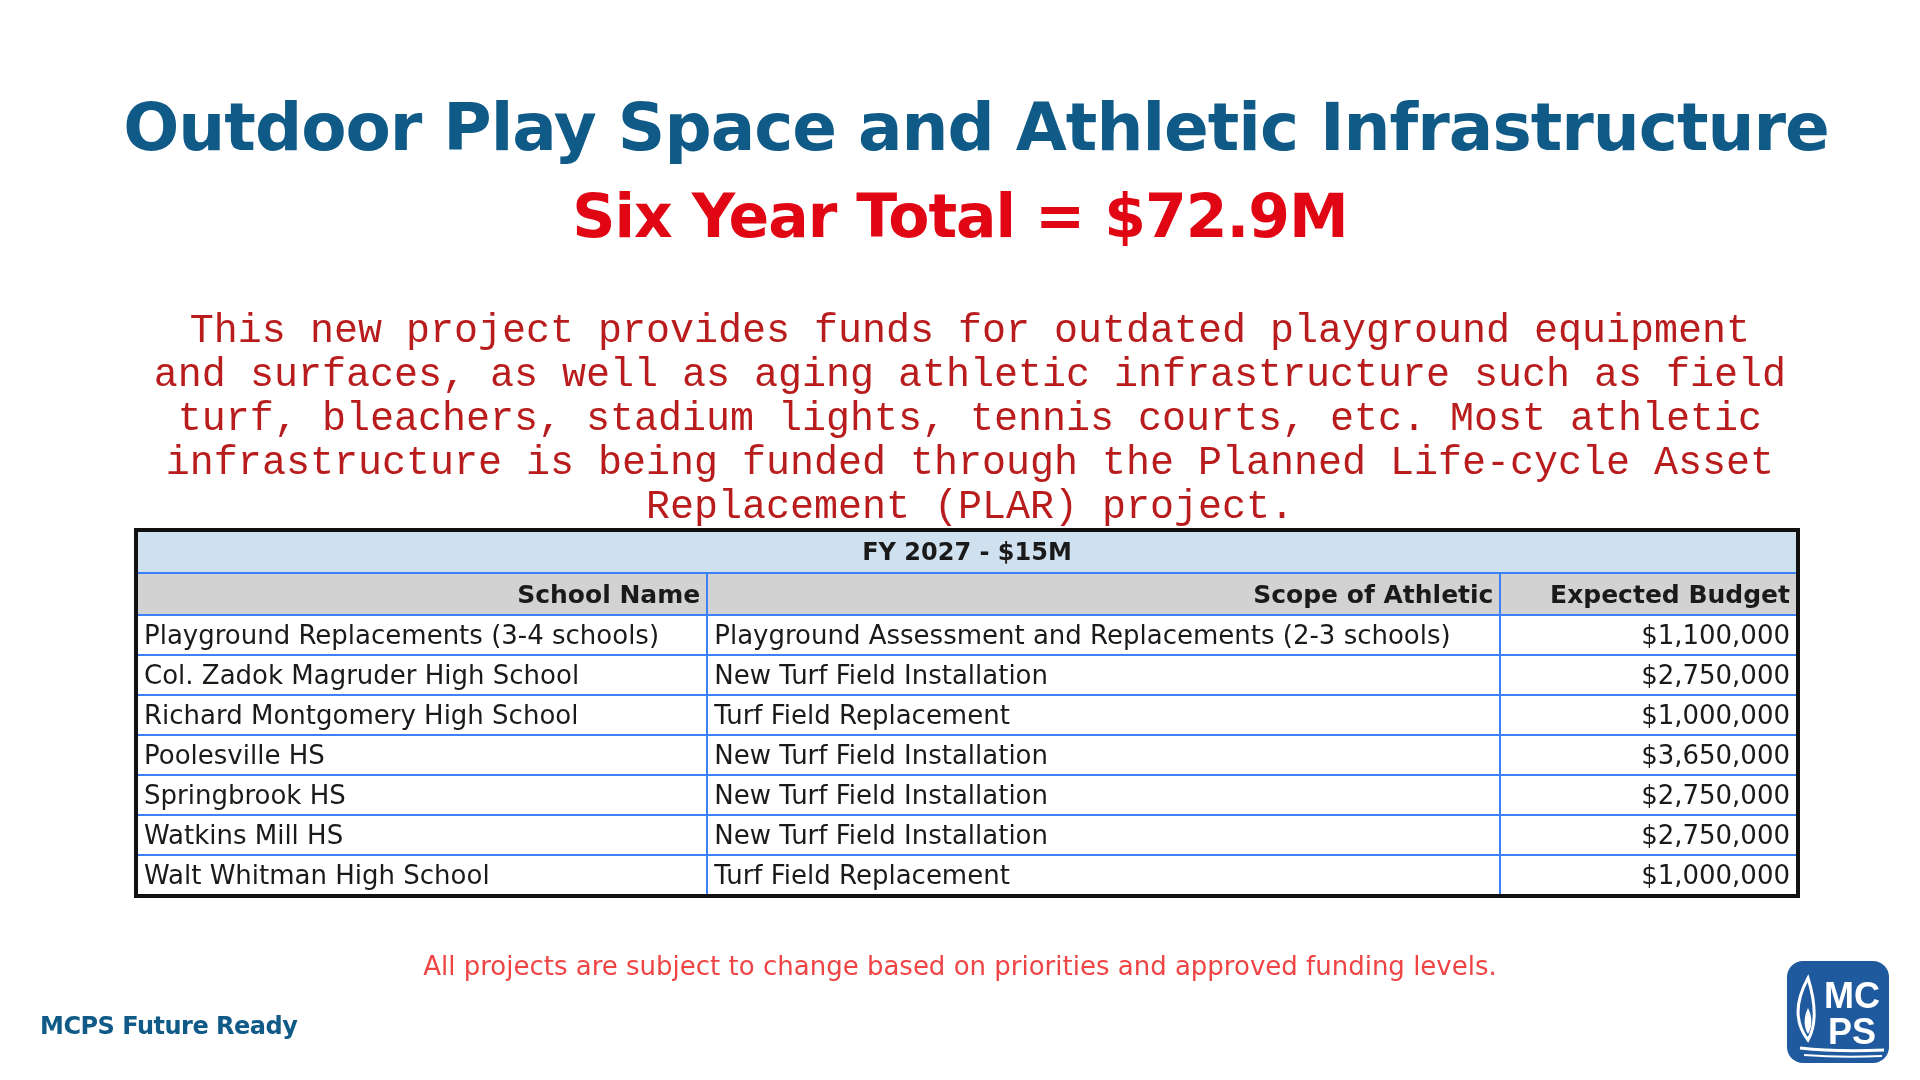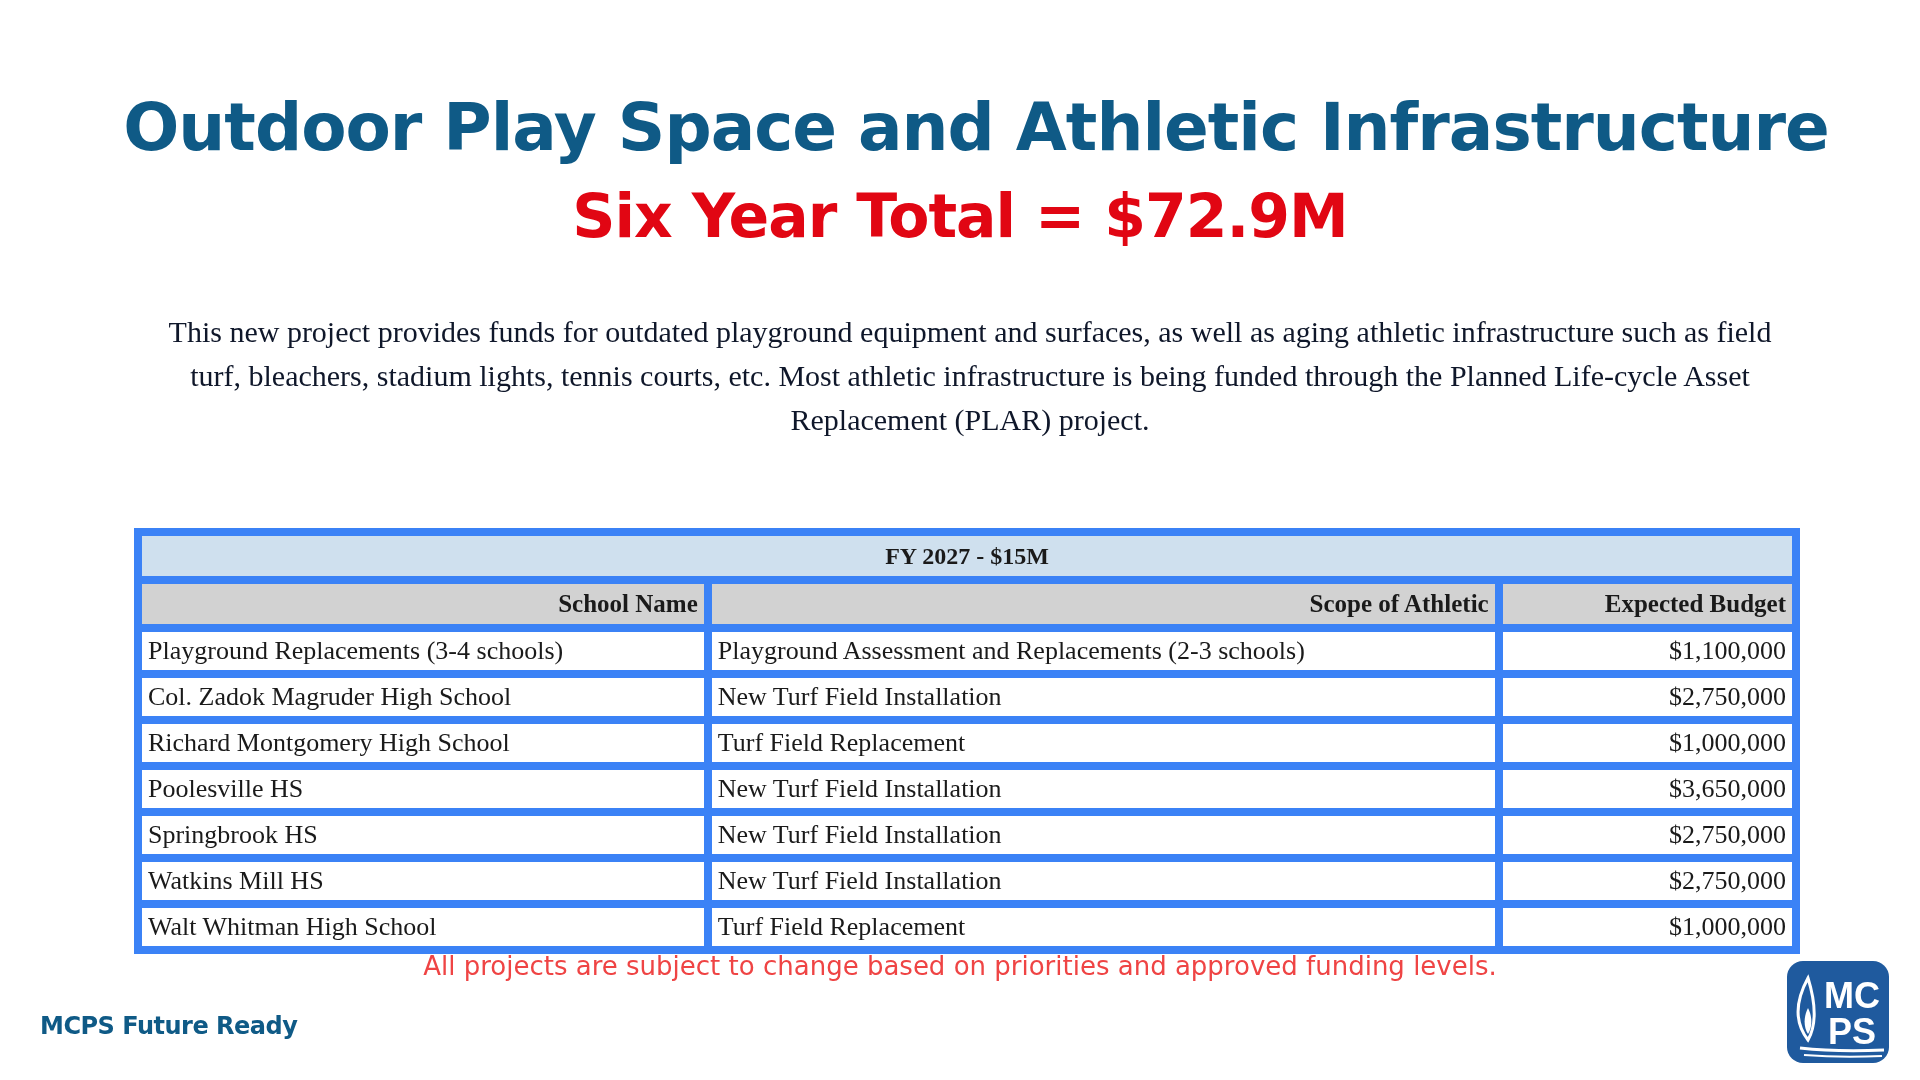--- a/index.html
+++ b/index.html
@@ -12,28 +12,28 @@
     font-family:"DejaVu Sans", sans-serif; font-weight:bold;
     font-size:66px; line-height:80px; color:#0f5a86; letter-spacing:-1px;
   }
   .subtitle {
     position:absolute; left:0; width:1920px; top:176px; text-align:center;
     font-family:"DejaVu Sans", sans-serif; font-weight:bold;
     font-size:60px; line-height:80px; color:#e10613; letter-spacing:-1px;
   }
   .desc {
     position:absolute; left:150px; width:1640px; top:310px; text-align:center;
-    font-family:Liberation Serif, serif; font-size:30px; line-height:44px; color:#0f172a;
+    font-family:Liberation Mono, monospace; font-size:40px; line-height:44px; color:#b91c1c;
   }
   table.budget {
     position:absolute; left:134px; top:528px; width:1666px;
     border-collapse:collapse; border:4px solid #111;
     font-family:"DejaVu Sans", sans-serif; font-size:26px; color:#1a1a1a;
   }
-  table.budget th, table.budget td { border:8px solid #3b82f6; padding:0 6px;font-family:Liberation Serif, serif; }
+  table.budget th, table.budget td { border:2px solid #3b82f6; padding:0 6px; }
   .fy-row th {
     background:#cfe0ee; height:40px; font-size:24px; font-weight:bold; text-align:center;
     border-bottom:4px solid #111;
   }
   .col-head th {
     background:#d2d2d2; height:40px; font-size:25px; font-weight:bold; text-align:right;
   }
   table.budget td { height:38px; white-space:nowrap;margin-top:16px; }
   td.amt { text-align:right; }
   col.c1 { width:572px; } col.c2 { width:794px; } col.c3 { width:300px; }

